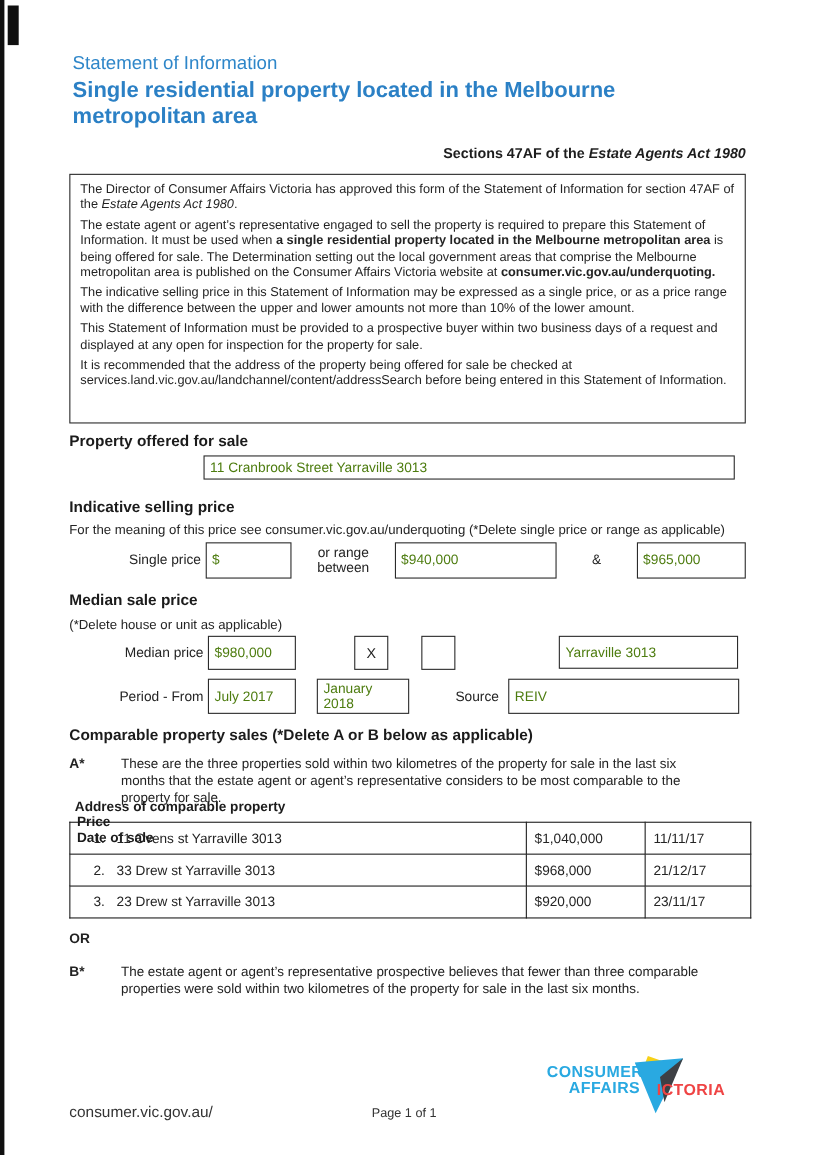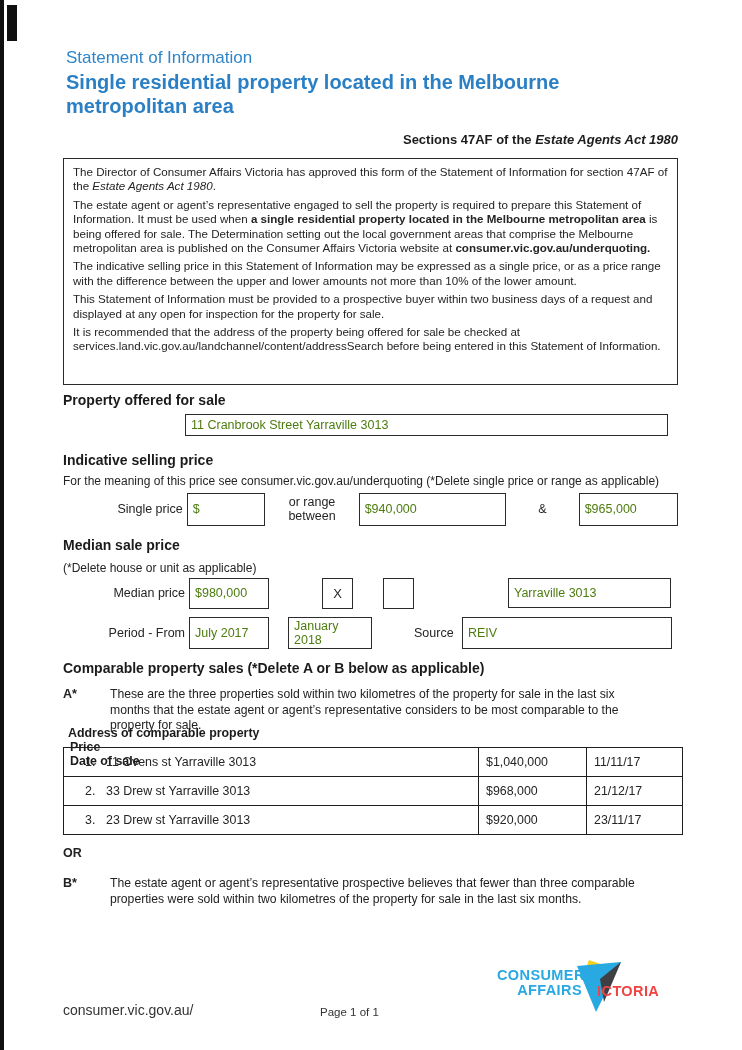--- a/index.html
+++ b/index.html
@@ -79,21 +79,21 @@
 
   .logo{left:497px;top:960px;width:185px;height:58px;}
   .logo-txt{position:absolute;left:0;top:8px;width:85px;text-align:right;
             font-size:14.5px;font-weight:bold;letter-spacing:0.4px;color:#29a9e1;line-height:15px;}
   .logo-mark{position:absolute;left:80px;top:0;}
   .logo-victoria{position:absolute;left:90px;top:23px;display:block;
             font-size:14.5px;font-weight:bold;letter-spacing:0.4px;color:#ef4444;}
   .logo-victoria::first-letter{color:transparent;}
 
   .footer-url{left:63px;top:1002px;font-size:14px;color:#333;}
-  .footer-page{left:320px;top:1006px;font-size:11.5px;color:#333;}
+  .footer-page{left:338px;top:1006px;font-size:11.5px;color:#333;}
 </style>
 </head>
 <body>
 
 <div class="page">
   <div class="scan-edge"></div>
   <div class="scan-blob"></div>
 
   <div class="abs eyebrow">Statement of Information</div>
   <div class="abs title">Single residential property located in the Melbourne metropolitan area</div>

